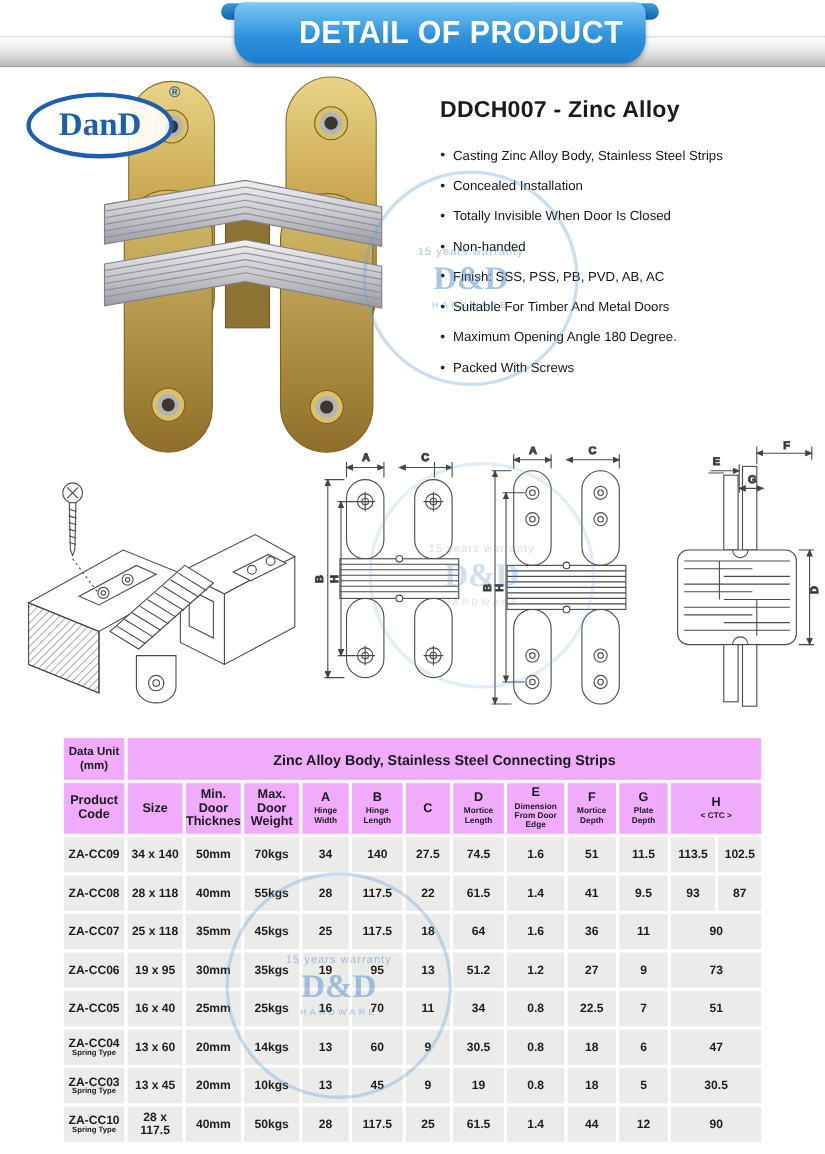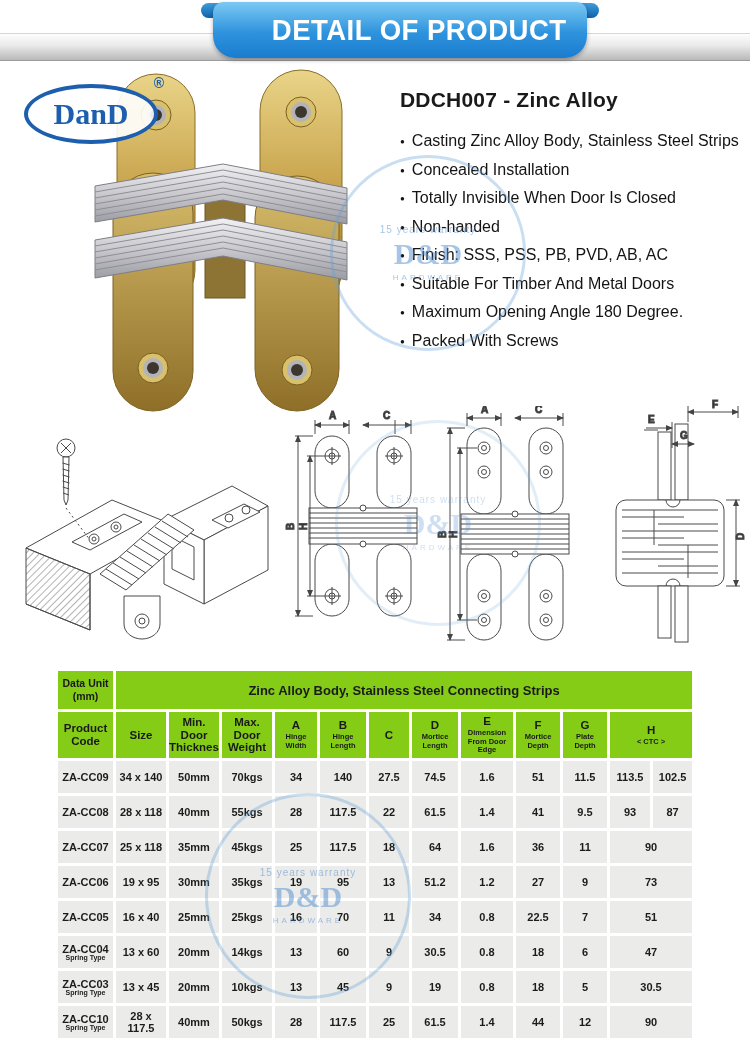--- a/index.html
+++ b/index.html
@@ -37,21 +37,21 @@
     display:flex;align-items:center;justify-content:center;background:rgba(255,255,255,.9);
   }
   .logo-text{font-family:"Liberation Serif",serif;font-weight:700;font-size:30px;color:#1d5fae;line-height:1;}
   .logo-reg{position:absolute;top:-9px;right:-6px;font-size:14px;font-weight:700;color:#1d5fae;}
   
   .photo{position:absolute;left:55px;top:68px;}
   .info{position:absolute;left:400px;top:88px;width:345px;}
   .product-title{margin:0 0 20px 0;font-size:21px;font-weight:700;letter-spacing:.2px;}
   .features-heading{margin:0 0 14px 0;font-size:14px;font-weight:700;}
   .features{list-style:none;margin:0;padding:0;}
-  .features li{font-size:16px;line-height:18px;margin-bottom:9.5px;color:#141414;}
+  .features li{font-size:12px;line-height:18px;margin-bottom:9.5px;color:#141414;}
   .features li::before{content:"●";font-size:8px;vertical-align:2px;margin-right:7px;}
   
   .d-iso{position:absolute;left:16px;top:428px;}
   .d-front{position:absolute;left:285px;top:406px;}
   .d-side{position:absolute;left:588px;top:398px;}
   .draw text{font-size:10px;font-weight:700;fill:#222;font-family:"Liberation Sans",sans-serif;}
   
   .wm{
     position:absolute;border-radius:50%;pointer-events:none;
     display:flex;flex-direction:column;align-items:center;justify-content:center;
@@ -62,21 +62,21 @@
   .wm .wm-sub{font-size:8px;letter-spacing:3px;margin-top:2px;}
   .wm-photo{left:330px;top:155px;width:190px;height:190px;}
   .wm-draw{left:335px;top:420px;width:200px;height:200px;opacity:.55;}
   .wm-table{left:205px;top:793px;width:200px;height:200px;}
   
   table.spec{
     position:absolute;left:55px;top:668px;width:640px;table-layout:fixed;
     border-collapse:separate;border-spacing:3px;background:#fff;z-index:3;
   }
   table.spec td,table.spec th{text-align:center;vertical-align:middle;padding:0;overflow:hidden;}
-  .hdr{background:#84cc16;}
+  .hdr{background:#f0abfc;}
   tr.head1 td{height:38px;}
   tr.head2 th{height:46px;font-weight:700;}
   .unit{font-size:10.5px;font-weight:700;white-space:pre-line;line-height:1.25;}
   .tbl-title{font-size:13px;font-weight:700;}
   .h-main{font-size:11.5px;line-height:1.12;white-space:pre-line;}
   .h-sub{font-size:7.5px;line-height:1.15;white-space:pre-line;margin-top:1px;}
   tbody.rows td{background:#ebebe9;height:32px;font-size:11px;font-weight:700;color:#1c1c1c;}
   td.code .spring{font-size:7px;margin-top:-1px;}
 </style>
 </head>

